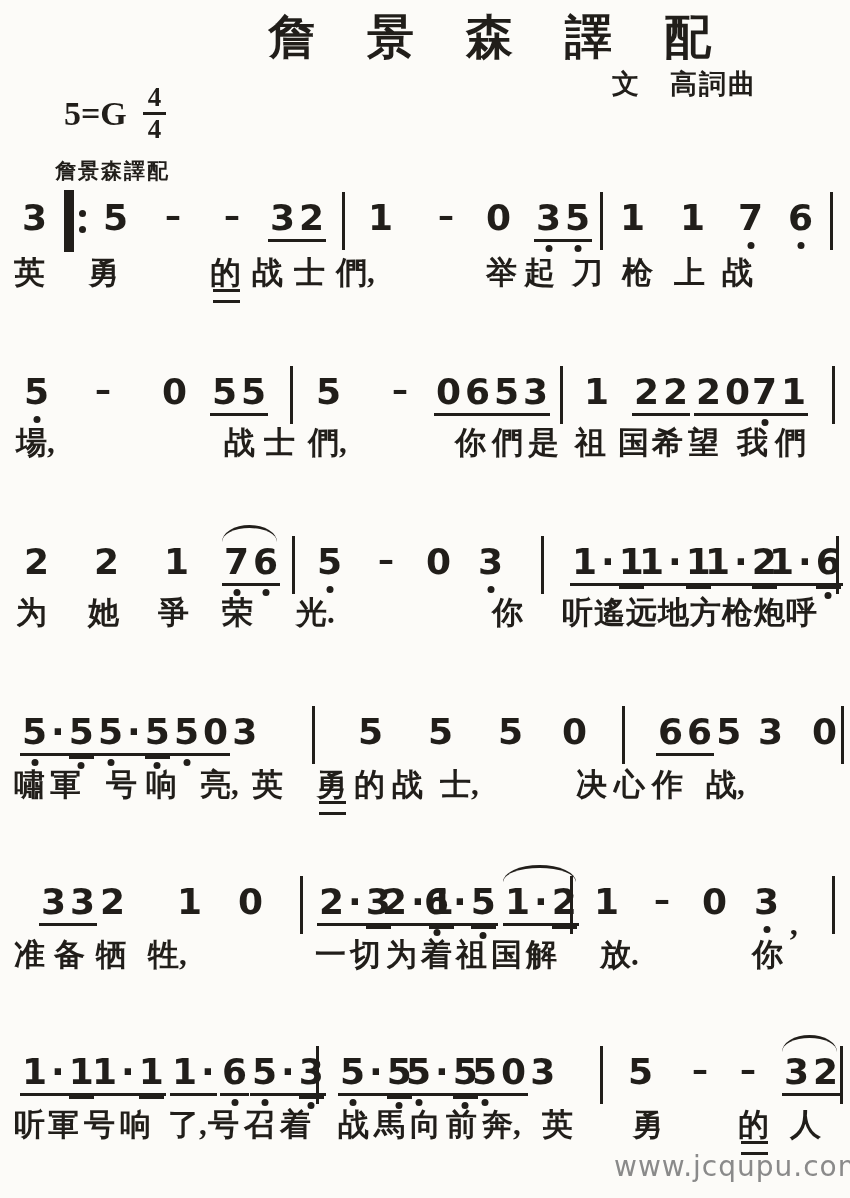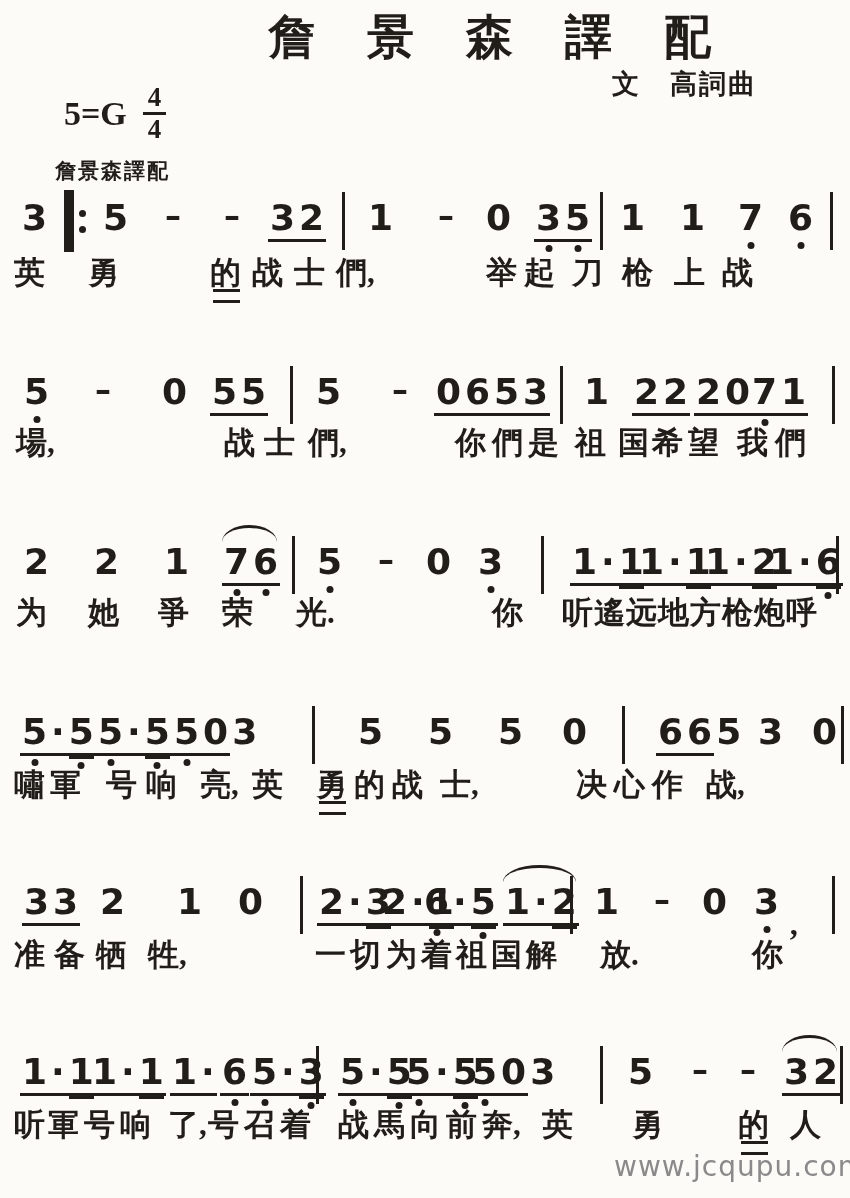--- a/index.html
+++ b/index.html
@@ -184,21 +184,21 @@
         <div class="ltok" style="left: 316px;">勇<div class="emline"></div></div>
         <div class="ltok" style="left: 354px;">的</div>
         <div class="ltok" style="left: 392px;">战</div>
         <div class="ltok" style="left: 440px;">士,</div>
         <div class="ltok" style="left: 576px;">决</div>
         <div class="ltok" style="left: 614px;">心</div>
         <div class="ltok" style="left: 652px;">作</div>
         <div class="ltok" style="left: 706px;">战,</div>
       </div>
       <div class="note-row" style="top: 882px;">
-        <div class="ntok" style="left: 22px;"><span class="np u1">3</span><span class="np u1">3</span></div>
+        <div class="ntok" style="left: 39px;"><span class="np u1">3</span><span class="np u1">3</span></div>
         <div class="ntok" style="left: 98px;"><span class="np">2</span></div>
         <div class="ntok" style="left: 175px;"><span class="np">1</span></div>
         <div class="ntok" style="left: 236px;"><span class="np">0</span></div>
         <div class="bar" style="left: 300px;"></div>
         <div class="ntok" style="left: 317px;"><span class="np u1">2</span><span class="np u1">·</span><span class="np u2">3</span></div>
         <div class="ntok" style="left: 380px;"><span class="np u1">2</span><span class="np u1">·</span><span class="np u2">1</span></div>
         <div class="ntok" style="left: 422px;"><span class="np u1 d1">6</span><span class="np u1">·</span><span class="np u2 d1">5</span></div>
         <div class="ntok" style="left: 503px;"><div class="slur"></div><span class="np u1">1</span><span class="np u1">·</span><span class="np u2">2</span></div>
         <div class="bar" style="left: 570px;"></div>
         <div class="ntok" style="left: 592px;"><span class="np">1</span></div>

